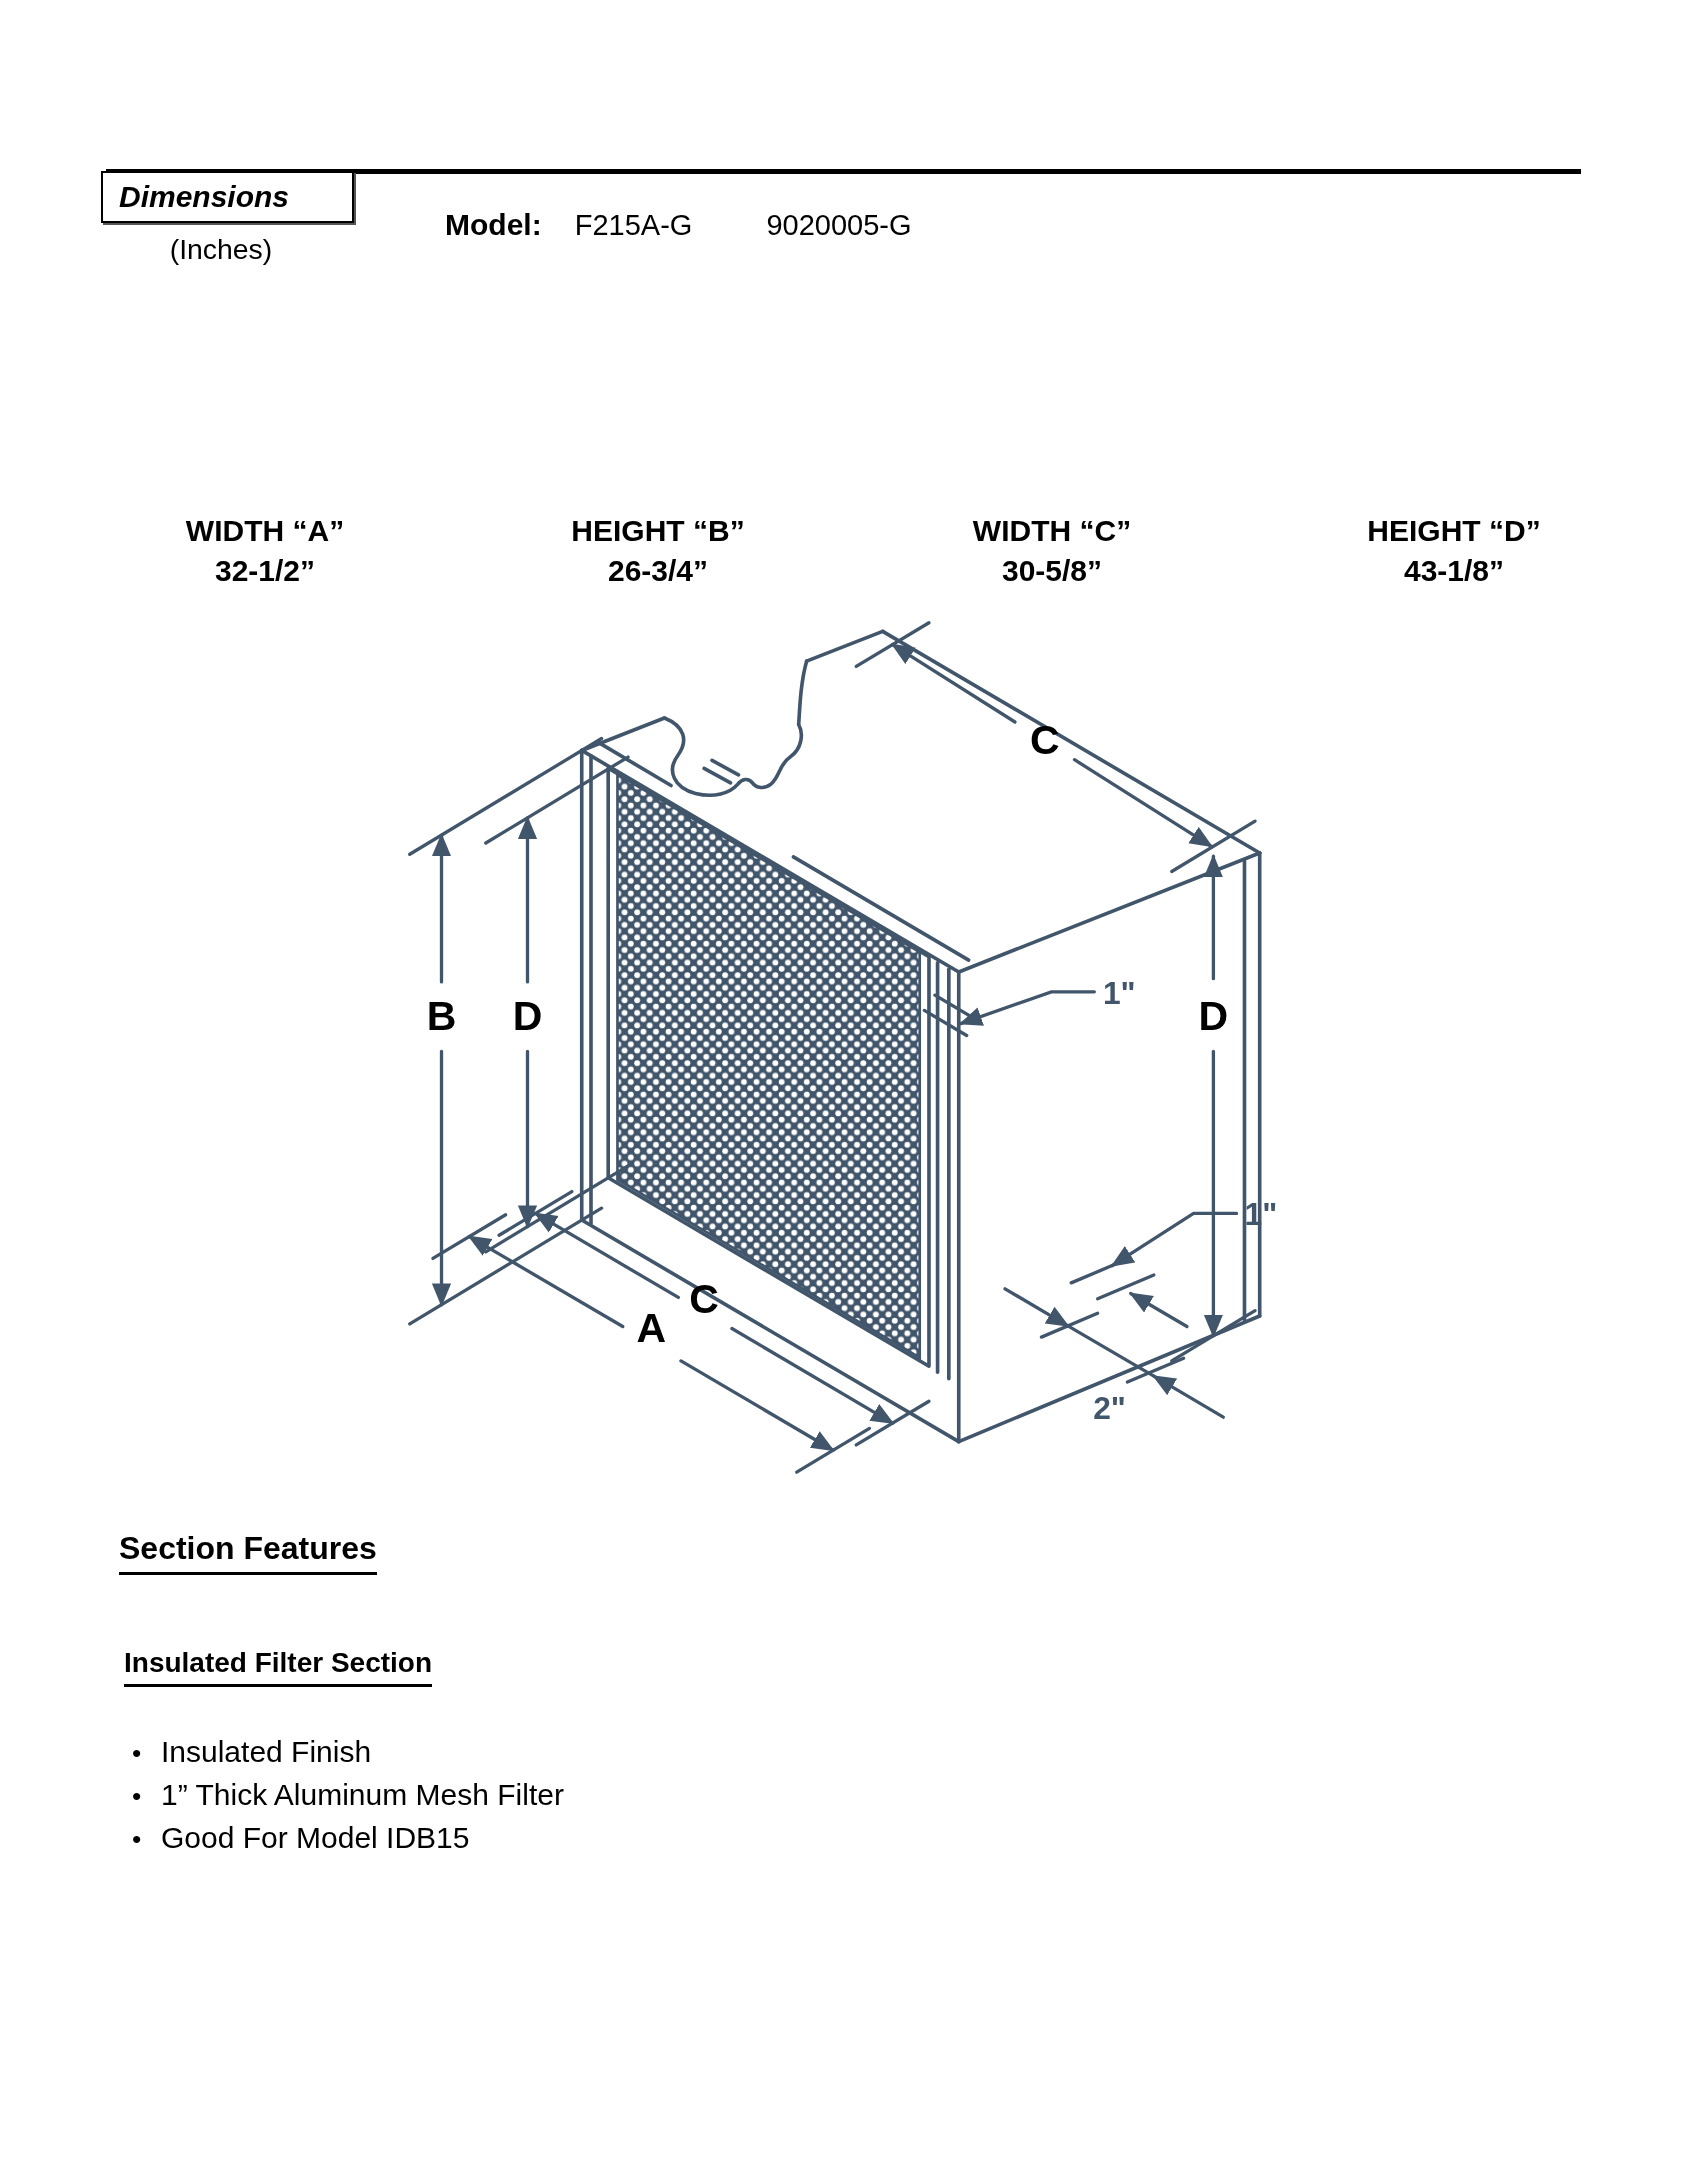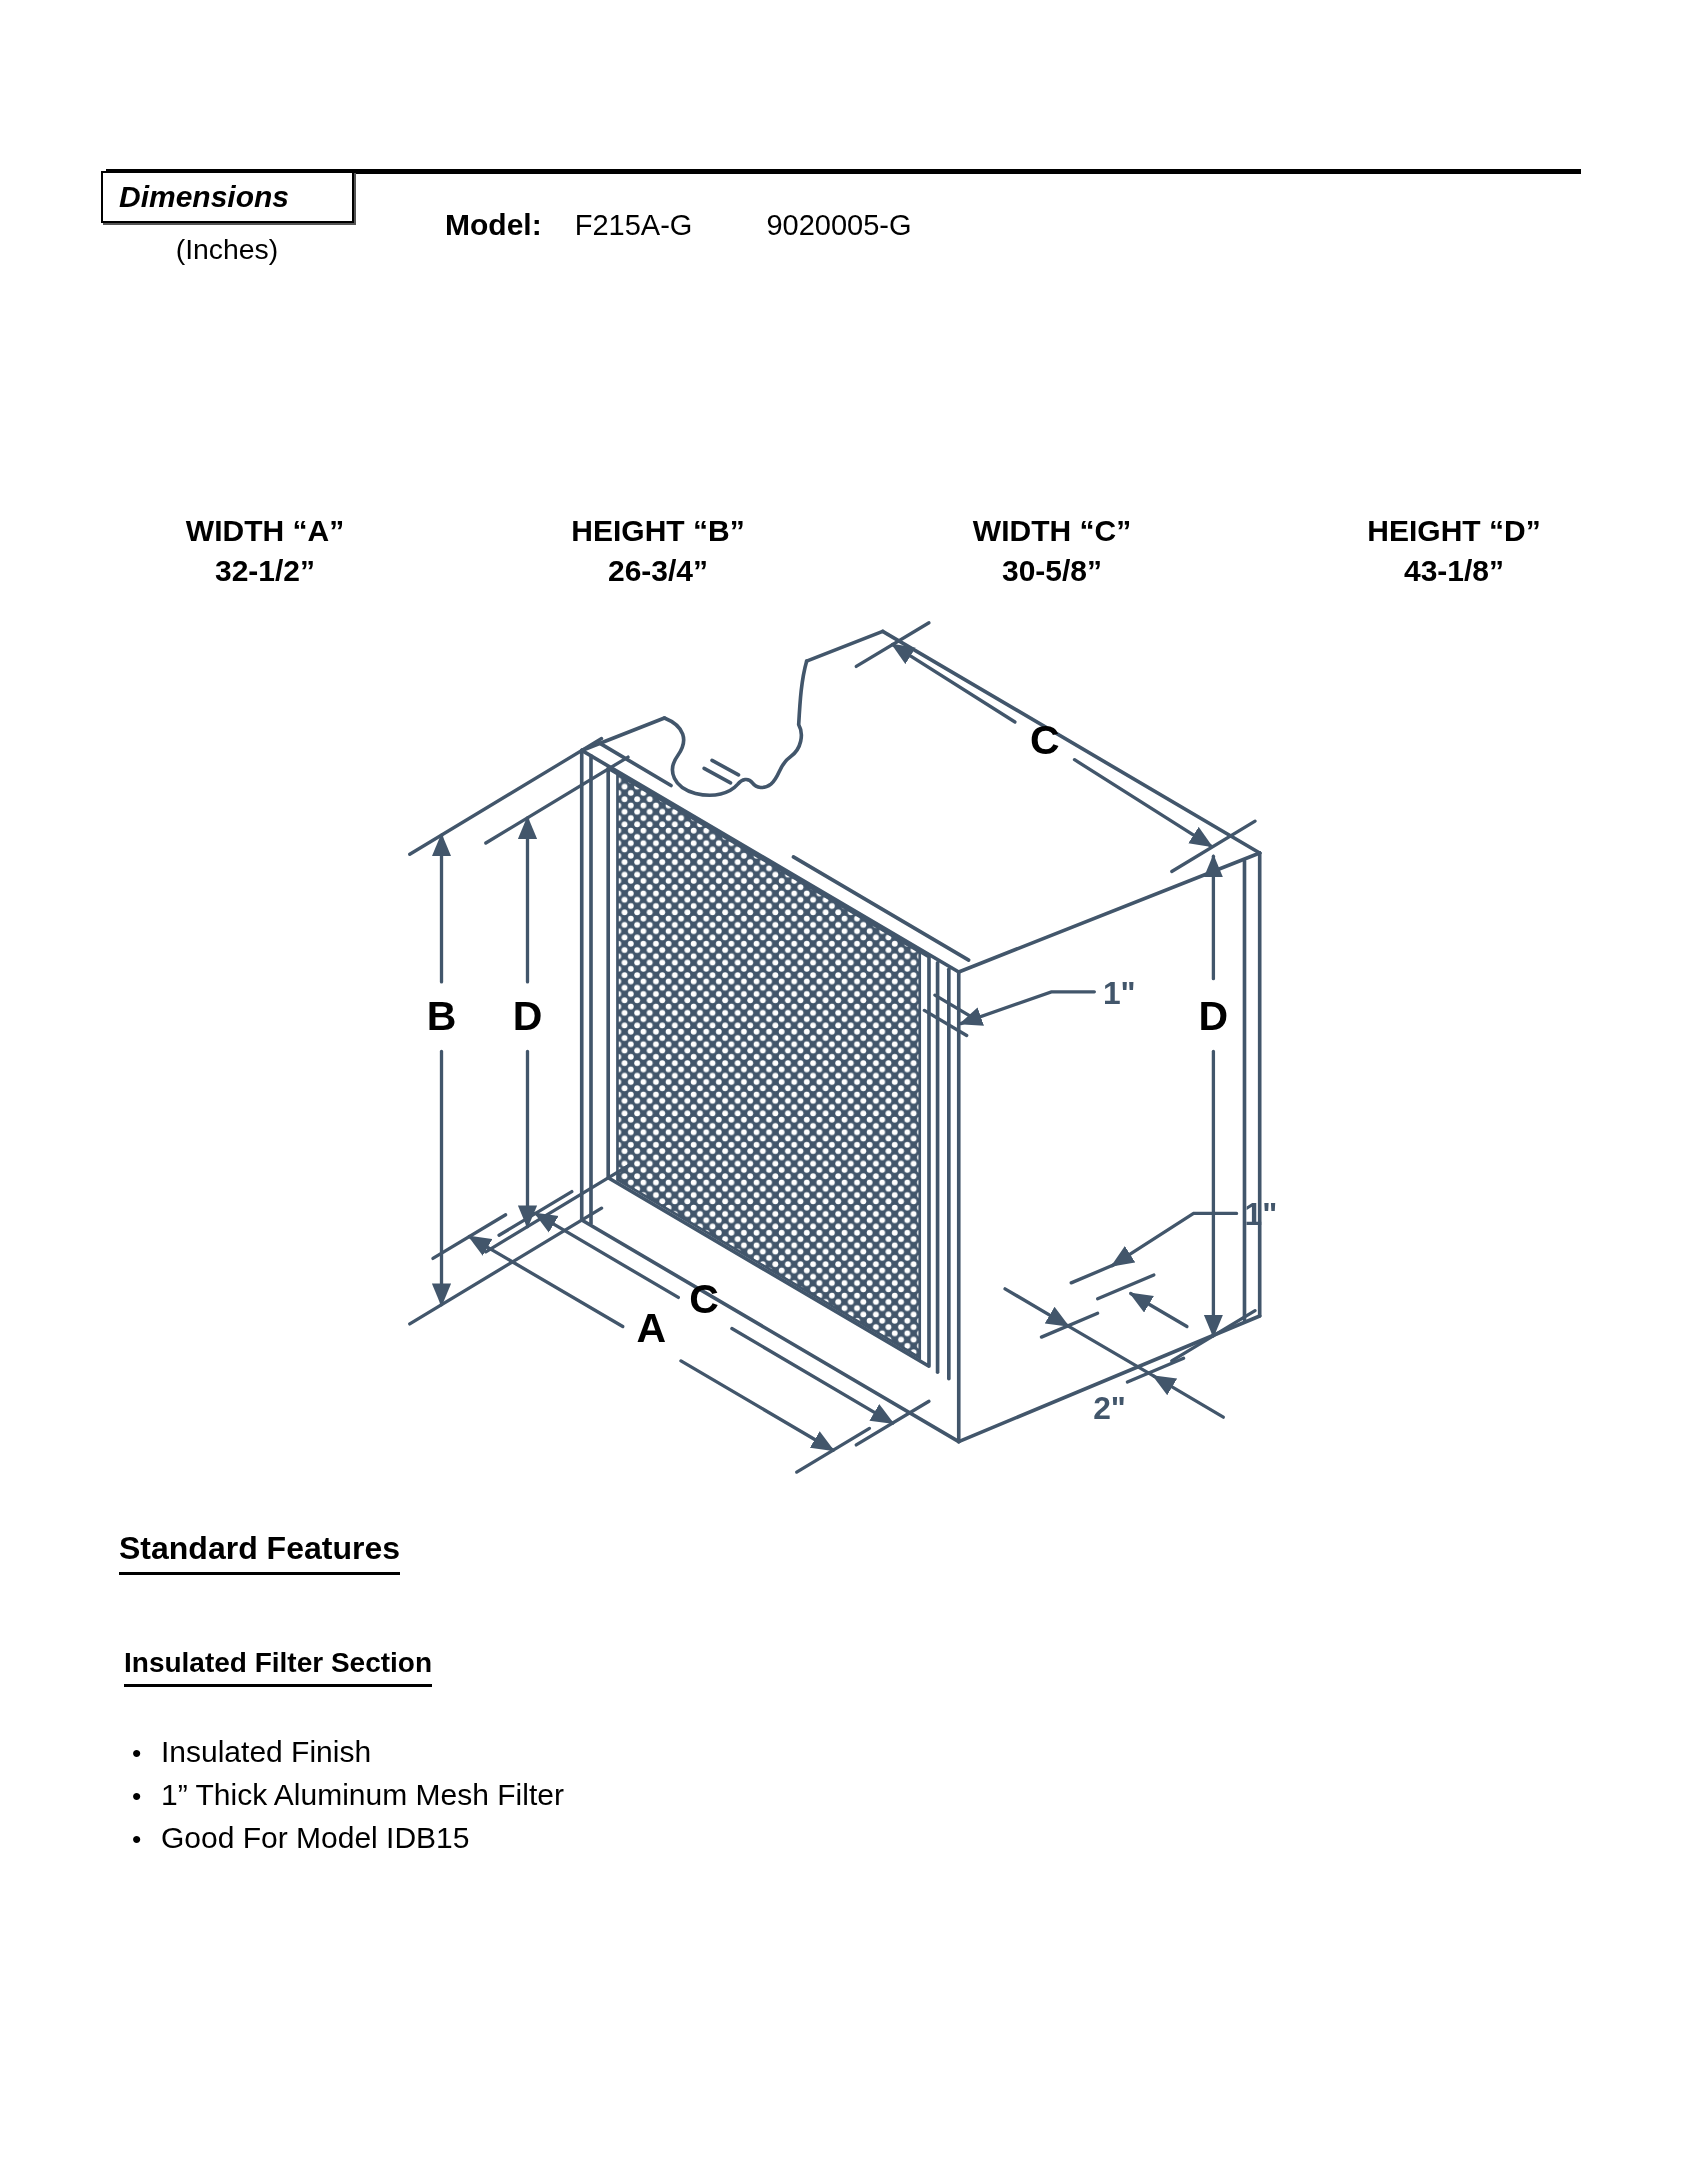--- a/index.html
+++ b/index.html
@@ -20,21 +20,21 @@
   .dim-box {
     position:absolute; left:101px; top:171px;
     width:253px; height:52px;
     background:#fff; border:2.6px solid #000;
     display:flex; align-items:center;
     padding-left:16px;
     box-shadow:2px 2px 0 #555;
   }
   .dim-box .t { font-size:30px; font-weight:bold; font-style:italic; }
   .inches {
-    position:absolute; left:227px; top:233px;
+    position:absolute; left:221px; top:233px;
     transform:translateX(-50%);
     font-size:28.4px;
     text-align:center;
   }
   .model-row {
     position:absolute; left:445px; top:208px;
     font-size:29px; white-space:nowrap;
   }
   .model-row .lbl { font-weight:bold; font-size:30px; }
   .model-row .val { margin-left:25px; }
@@ -231,21 +231,21 @@
     <g>
       <line class="dim" x1="195" y1="968" x2="305" y2="902"></line>
       <line class="dim" x1="735" y1="1285" x2="845" y2="1219"></line>
       <line class="dim" x1="250" y1="935" x2="466" y2="1062" marker-start="url(#ahs)"></line>
       <line class="dim" x1="547" y1="1109" x2="790" y2="1252" marker-end="url(#ah)"></line>
       <text class="lab" x="505" y="1085" text-anchor="middle" font-size="56">C</text>
     </g>
   </svg>
 
   <div class="features">
-    <span class="feat-h">Standard Features</span>
+    <span class="feat-h">Section Features</span>
   </div>
   <span class="feat-sub">Insulated Filter Section</span>
 
   <ul class="bullets">
     <li><span class="dot">•</span><span>Insulated  Finish</span></li>
     <li><span class="dot">•</span><span>1” Thick Aluminum Mesh Filter</span></li>
     <li><span class="dot">•</span><span>Good For Model IDB15</span></li>
   </ul>
 
 </div>

